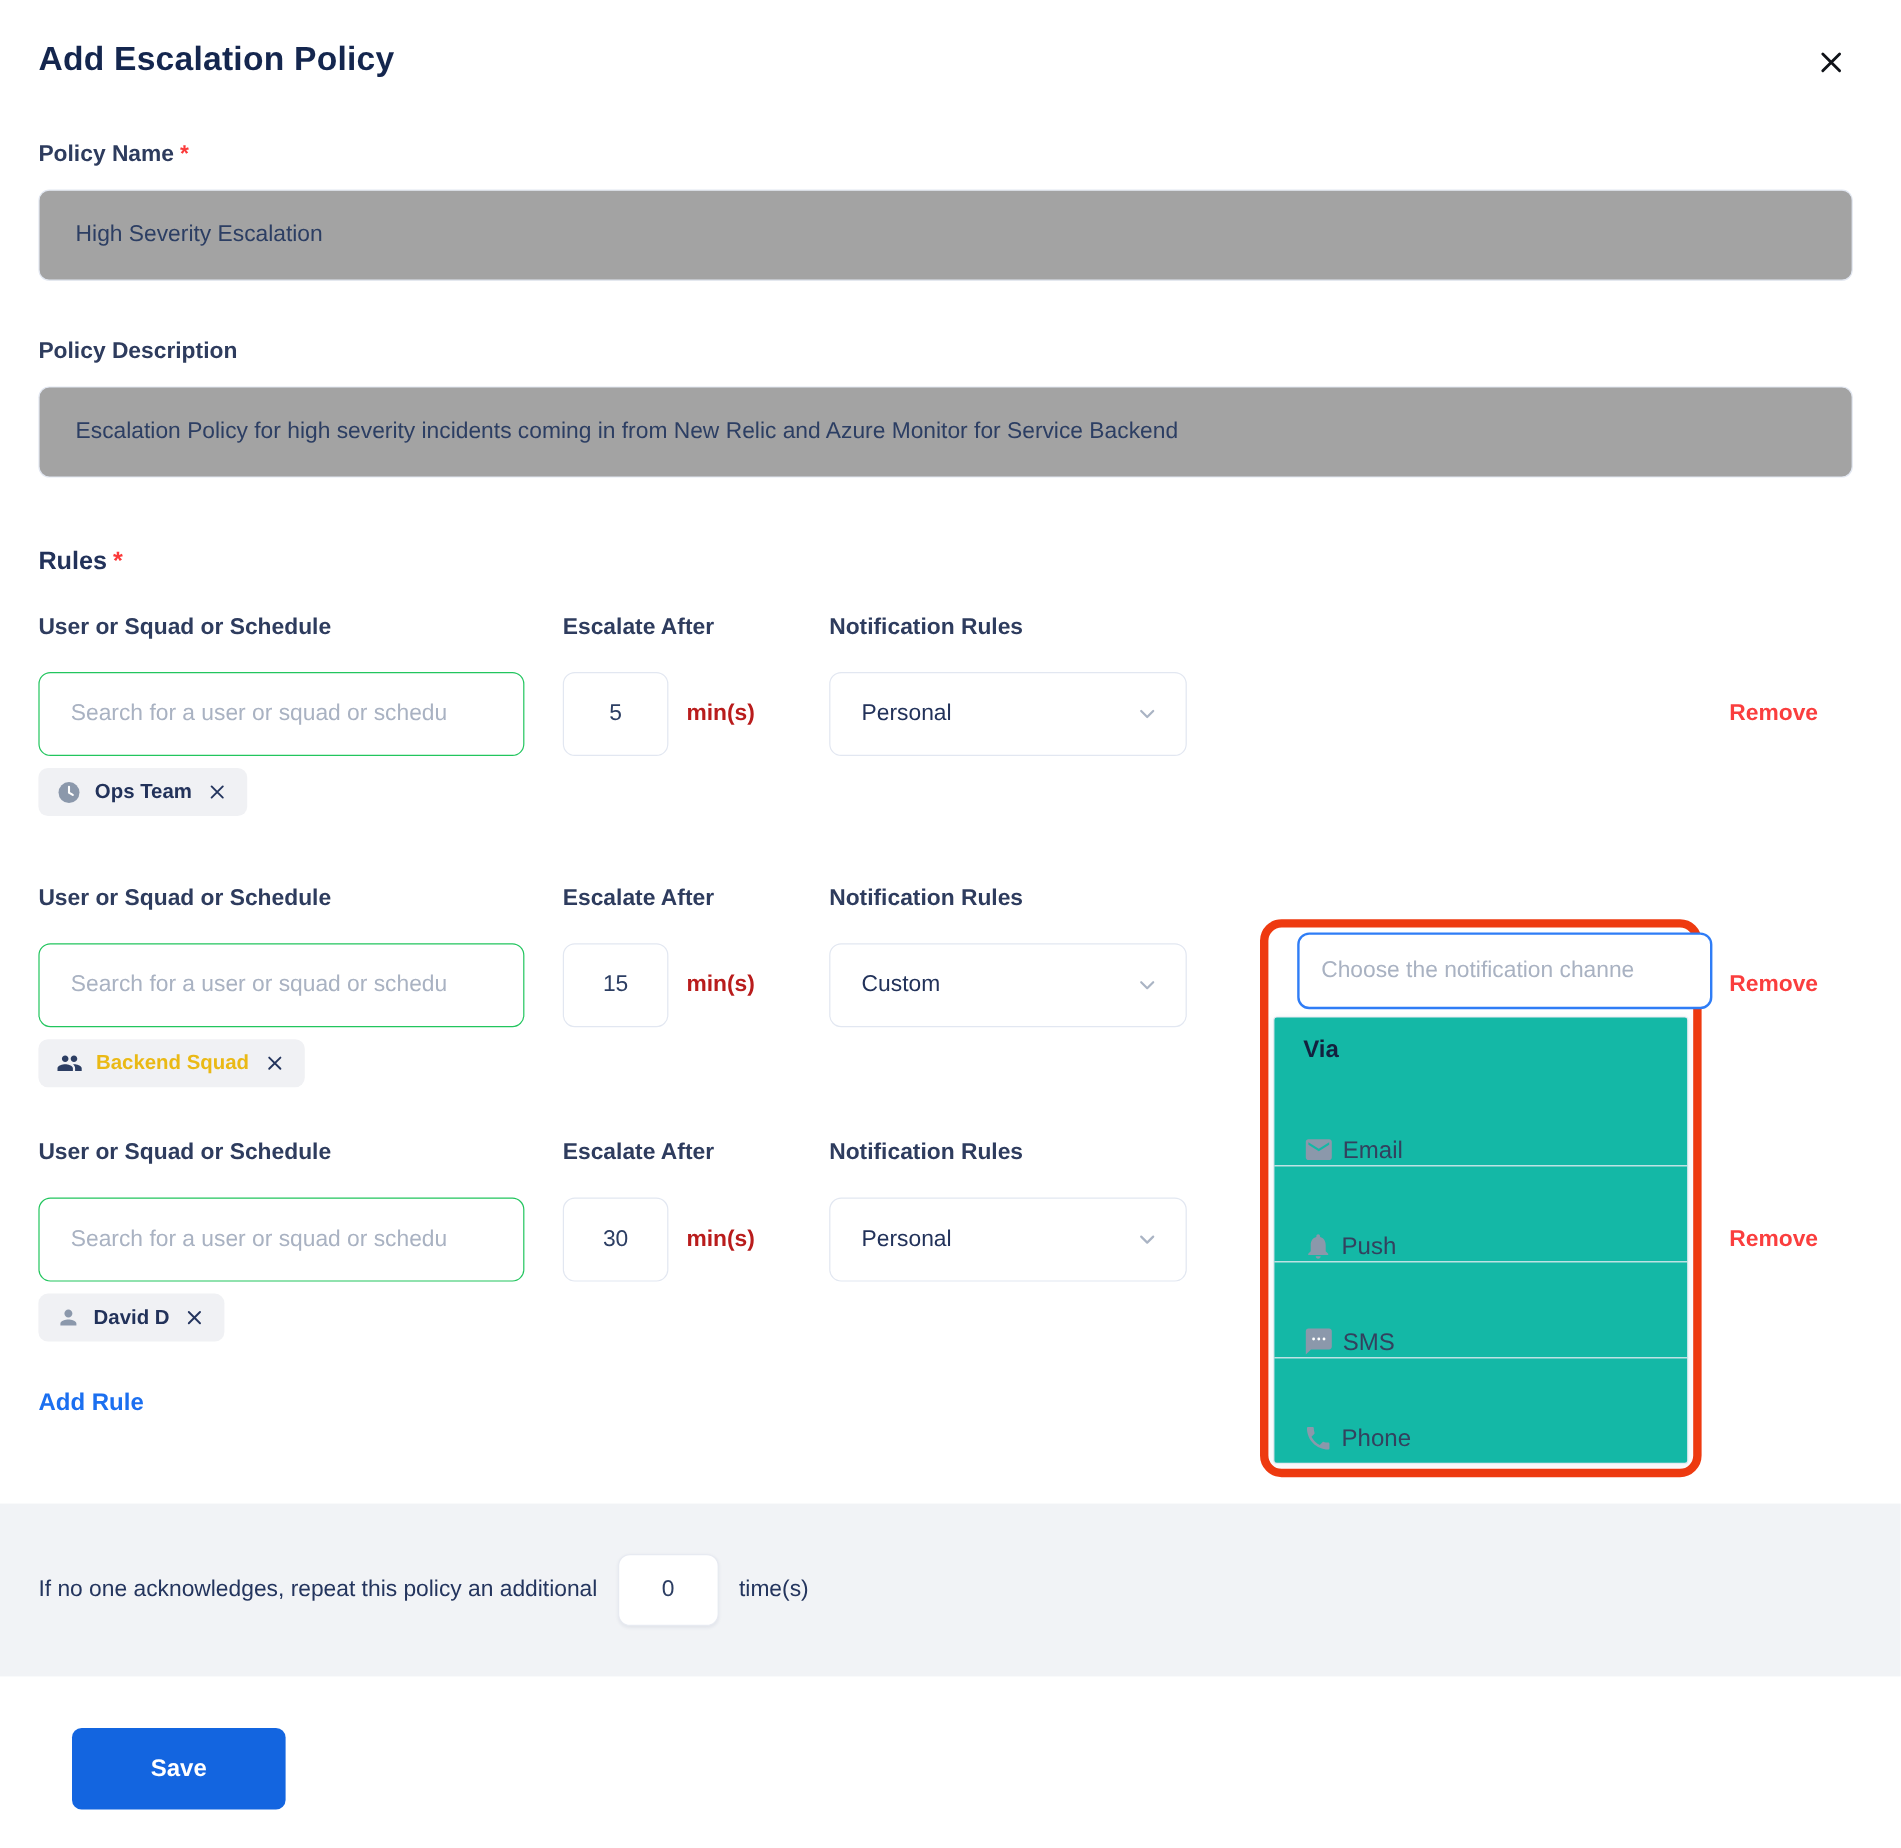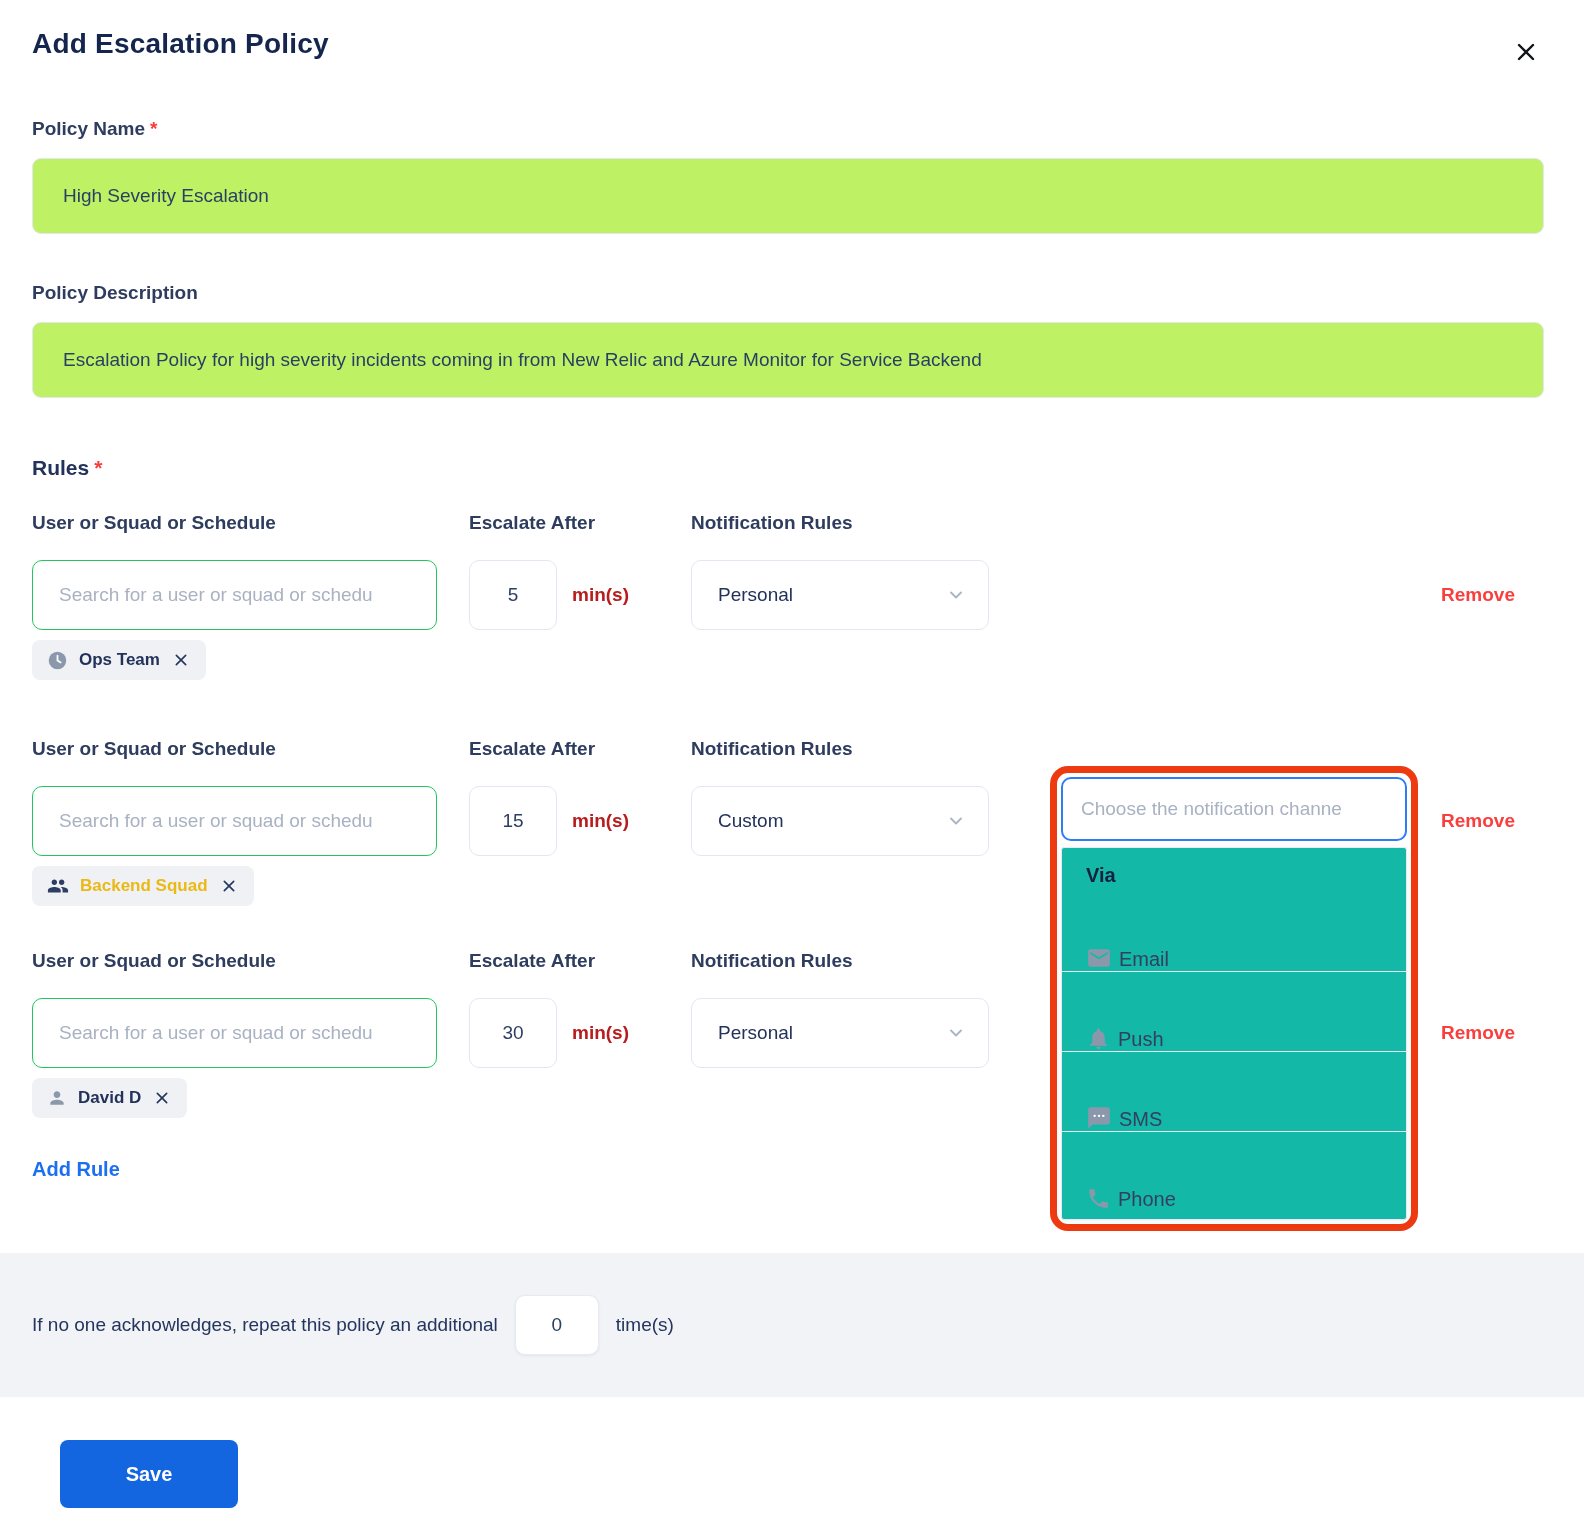--- a/index.html
+++ b/index.html
@@ -8,35 +8,35 @@
     width: 1584px; height: 1540px;
     position: relative;
     background: #ffffff;
     font-family: "Liberation Sans", sans-serif;
     color: #24355e;
     overflow: hidden;
   }
   .page { padding: 28px 40px 0 32px; }
 
   
-  .title-row { display: flex; justify-content: space-between; align-items: flex-start; }
+  .title-row { display: flex; justify-content: space-between; align-items: center; }
   .modal-title { font-size: 28px; font-weight: 800; color: #14264e; letter-spacing: .2px; }
   .close-btn { background: none; border: none; cursor: pointer; padding: 6px; margin-top: 6px; }
   .close-btn svg { display: block; }
 
   
   .field-label { margin-top: 48px; font-size: 19px; font-weight: 700; color: #2e3c5e; }
   .req { color: #fb3a3a; margin-left: 5px; font-weight: 700; }
 
   .text-input {
     margin-top: 18px; width: 100%; height: 76px;
     border: 1px solid #e2e7f1; border-radius: 9px;
     padding: 0 30px; font-size: 19px; color: #2c3e63;
     font-family: "Liberation Sans", sans-serif;
-    outline: none; background: #bef264;
+    outline: none; background: #a3a3a3;
   }
   .text-input::placeholder { color: #a9b2c2; }
 
   .rules-label { margin-top: 58px; font-size: 21px; font-weight: 800; color: #22325a; }
 
   
   .rule-head { display: flex; margin-top: 32px; font-size: 19px; font-weight: 700; color: #2e3c5e; }
   .h-user { width: 437px; }
   .h-esc  { width: 222px; }
 
@@ -83,20 +83,21 @@
   
   .channel-overlay {
     position: absolute; left: 1050px; top: 766px; width: 368px;
     border: 7px solid #ee3a10; border-radius: 18px; background: #fff; padding: 4px;
     z-index: 5;
   }
   .channel-input {
     width: 100%; height: 64px; border: 2px solid #2f7df6; border-radius: 10px;
     padding: 0 18px; font-size: 19px; color: #2c3e63; outline: none;
     font-family: "Liberation Sans", sans-serif;
+    margin-left: 20px;
   }
   .channel-input::placeholder { color: #a9b2c2; }
   .channel-panel {
     margin-top: 6px; border: 1px solid #e6eaf2; border-radius: 3px; background: #14b8a6;
     box-shadow: 0 2px 8px rgba(30,45,80,.06); padding-bottom: 8px;
   }
   .via-label { padding: 16px 24px 4px; font-size: 20px; font-weight: 800; color: #13213f; }
   .channel-option {
     display: flex; align-items: flex-end; gap: 7px; height: 80px; padding: 0 24px;
     cursor: pointer;

